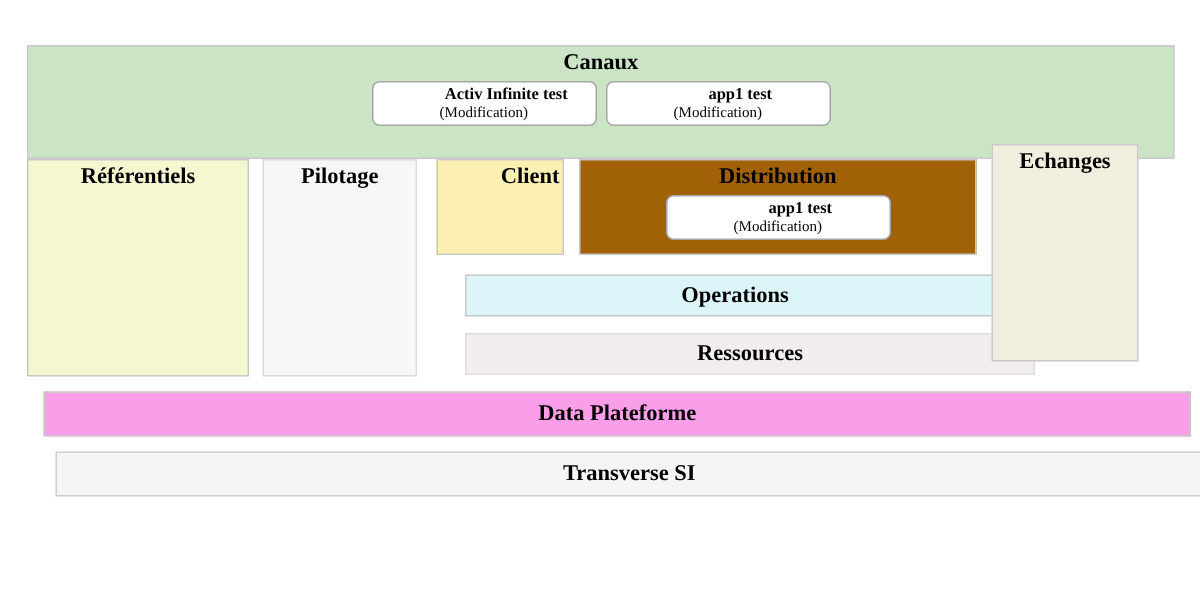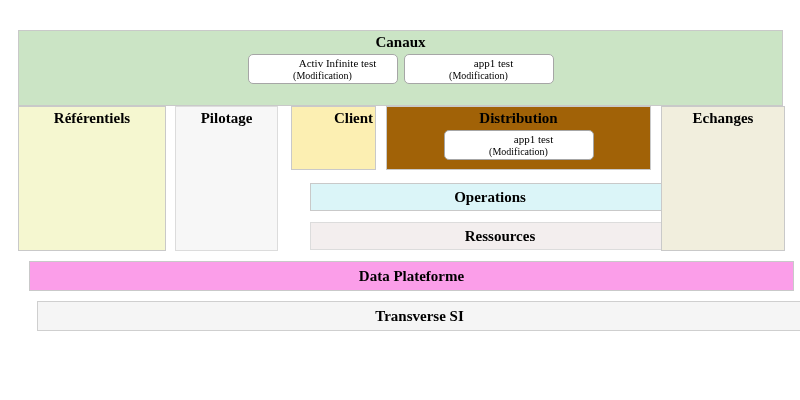--- a/index.html
+++ b/index.html
@@ -52,37 +52,37 @@
     box-sizing: border-box;
     width: 150px;
     height: 30px;
     background: #ffffff;
     border: 1px solid #a6a6a6;
     border-radius: 5px;
     text-align: center;
     padding-top: 2px;
     cursor: pointer;
   }
-  .app-name  { font-size: 11px; font-weight: normal; line-height: 13px; padding-left: 30px; }
+  .app-name  { font-size: 11px; font-weight: bold; line-height: 13px; padding-left: 30px; }
   .app-status{ font-size: 10px; line-height: 12px; }
   
   #referentiels { left: 18px;  top: 106px; width: 148px; height: 145px; }
   #pilotage     { left: 175px; top: 106px; width: 103px; height: 145px; border-color: #dcdcdc; }
   #client       { left: 291px; top: 106px; width: 85px;  height: 64px; padding-left: 40px; }
   #distribution { left: 386px; top: 106px; width: 265px; height: 64px; }
   #distribution .apps-row {
     position: absolute;
     left: 0; top: 23px;
     width: 100%;
     display: flex;
     justify-content: center;
   }
   #operations   { left: 291px; top: 183px; width: 360px; height: 28px; }
   #ressources   { left: 291px; top: 222px; width: 380px; height: 28px; border-color: #dcdcdc; }
-  #echanges     { left: 661px; top: 106px; width: 124px; height: 145px; }
+  #echanges     { left: 661px; top: 96px; width: 98px; height: 145px; }
   
   #data-plateforme { left: 10px; top: 261px; width: 765px; height: 30px; }
   #transverse-si   { left: 18px; top: 301px; width: 765px; height: 30px; border-color: #cfcfcf; }
 </style>
 </head>
 <body>
 
 <div id="canvas">
 
   <section class="block" id="canaux" style="background-color: rgb(203, 228, 197);">

